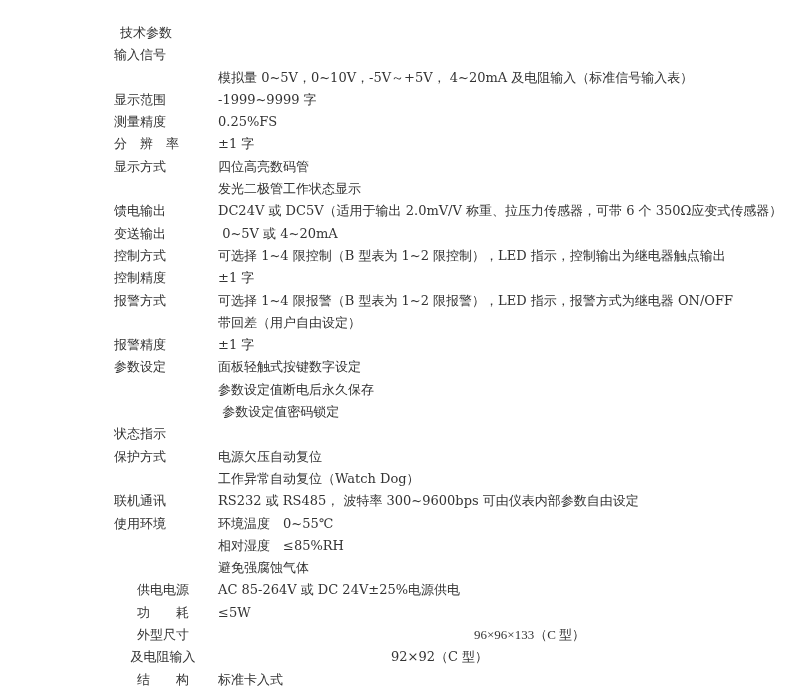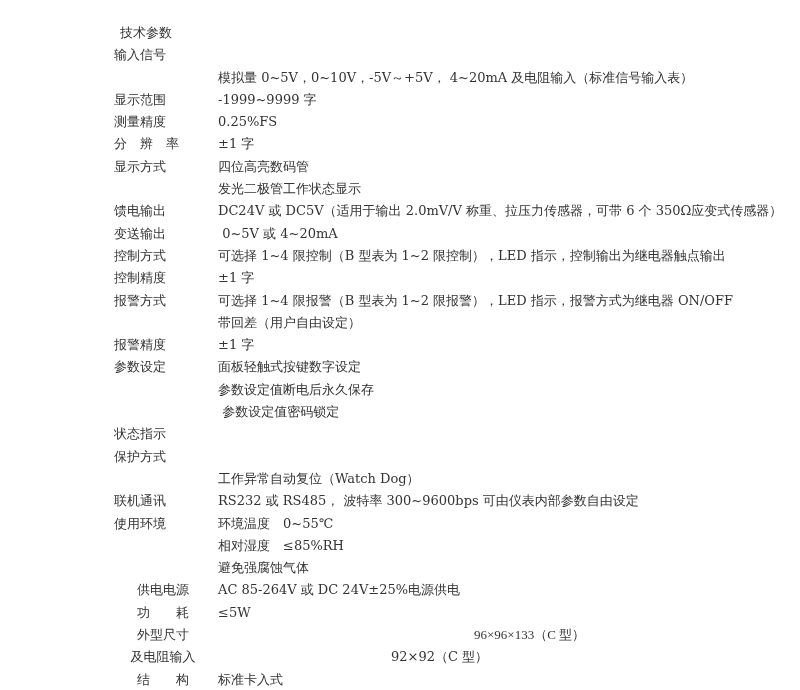--- a/index.html
+++ b/index.html
@@ -119,20 +119,21 @@
     <div class="label"></div>
     <div class="value"> 参数设定值密码锁定</div>
   </div>
 
   <div class="row">
     <div class="label">状态指示</div>
   </div>
 
   <div class="row">
     <div class="label">保护方式</div>
+    <div class="value">电源欠压自动复位</div>
   </div>
 
   <div class="row">
     <div class="label"></div>
     <div class="value">工作异常自动复位（Watch Dog）</div>
   </div>
 
   <div class="row">
     <div class="label">联机通讯</div>
     <div class="value">RS232 或 RS485， 波特率 300~9600bps 可由仪表内部参数自由设定</div>

